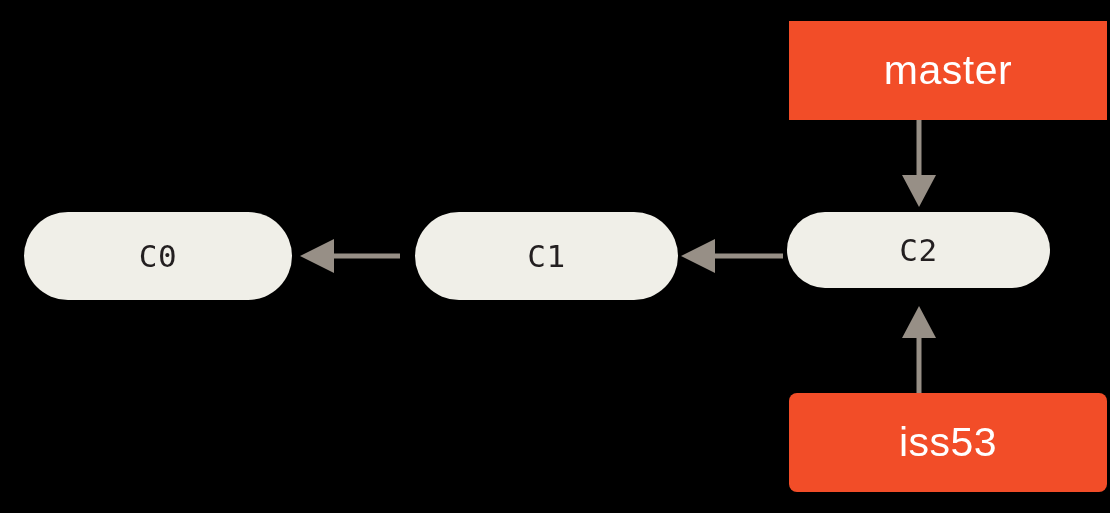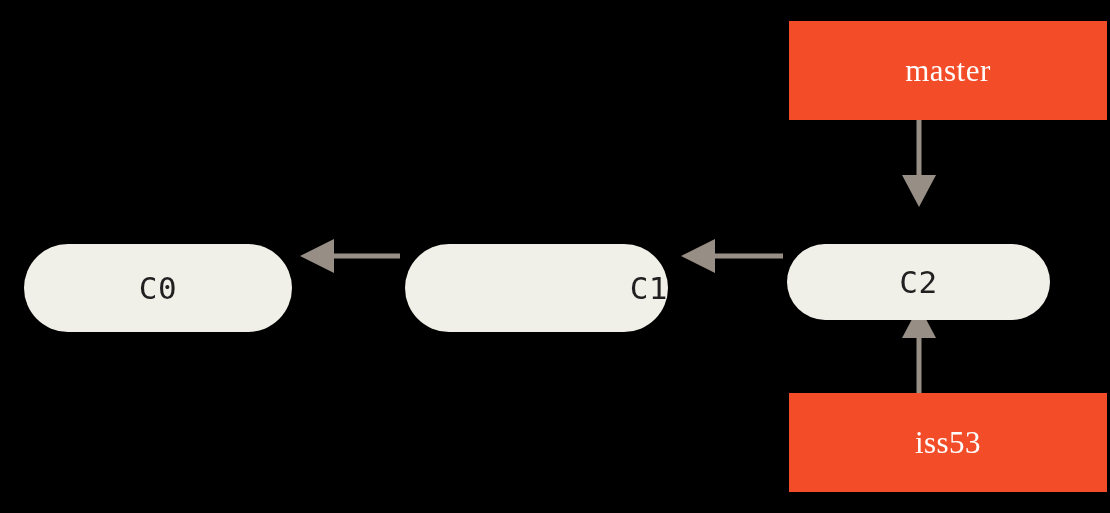--- a/index.html
+++ b/index.html
@@ -18,41 +18,40 @@
     overflow: hidden;
   }
   .commit-node {
     position: absolute;
     background: #f0efe8;
     border-radius: 999px;
     display: flex;
     align-items: center;
     justify-content: center;
     box-sizing: border-box;
-    margin-top: 32px;
   }
   .commit-label {
     font-family: "DejaVu Sans Mono", "Liberation Mono", monospace;
     font-size: 31px;
     color: #231f20;
     letter-spacing: 0.5px;
     line-height: 1;
     user-select: none;
   }
   .branch-box {
     position: absolute;
     background: #f24d28;
     display: flex;
     align-items: center;
     justify-content: center;
     box-sizing: border-box;
   }
   .branch-label {
-    font-family: Liberation Serif, serif;
-    font-size: 31px;
+    font-family: Liberation Sans, sans-serif;
+    font-size: 41px;
     color: #ffffff;
     letter-spacing: 0.5px;
     line-height: 1;
     user-select: none;
   }
   .edge-svg {
     position: absolute;
     left: 0;
     top: 0;
     width: 1110px;
@@ -85,29 +84,29 @@
     <g>
       <line x1="919" y1="393" x2="919" y2="335" stroke="#978f86" stroke-width="5"></line>
       <polygon points="919,306 902,338 936,338" fill="#978f86"></polygon>
     </g>
   </svg>
 
   <div class="commit-node" style="left:24px; top:212px; width:268px; height:88px;">
     <span class="commit-label">C0</span>
   </div>
 
-  <div class="commit-node" style="left:405px; top:212px; width:263px; height:88px;justify-content:flex-end;">
+  <div class="commit-node" style="left:415px; top:212px; width:263px; height:88px;">
     <span class="commit-label">C1</span>
   </div>
 
   <div class="commit-node" style="left:787px; top:212px; width:263px; height:76px;">
     <span class="commit-label">C2</span>
   </div>
 
   <div class="branch-box" style="left:789px; top:21px; width:318px; height:99px;">
     <span class="branch-label">master</span>
   </div>
 
-  <div class="branch-box" style="left:789px; top:393px; width:318px; height:99px;">
+  <div class="branch-box" style="left:789px; top:393px; width:318px; height:99px;border-radius:8px;">
     <span class="branch-label">iss53</span>
   </div>
 
 </div>
 
 </body></html>

